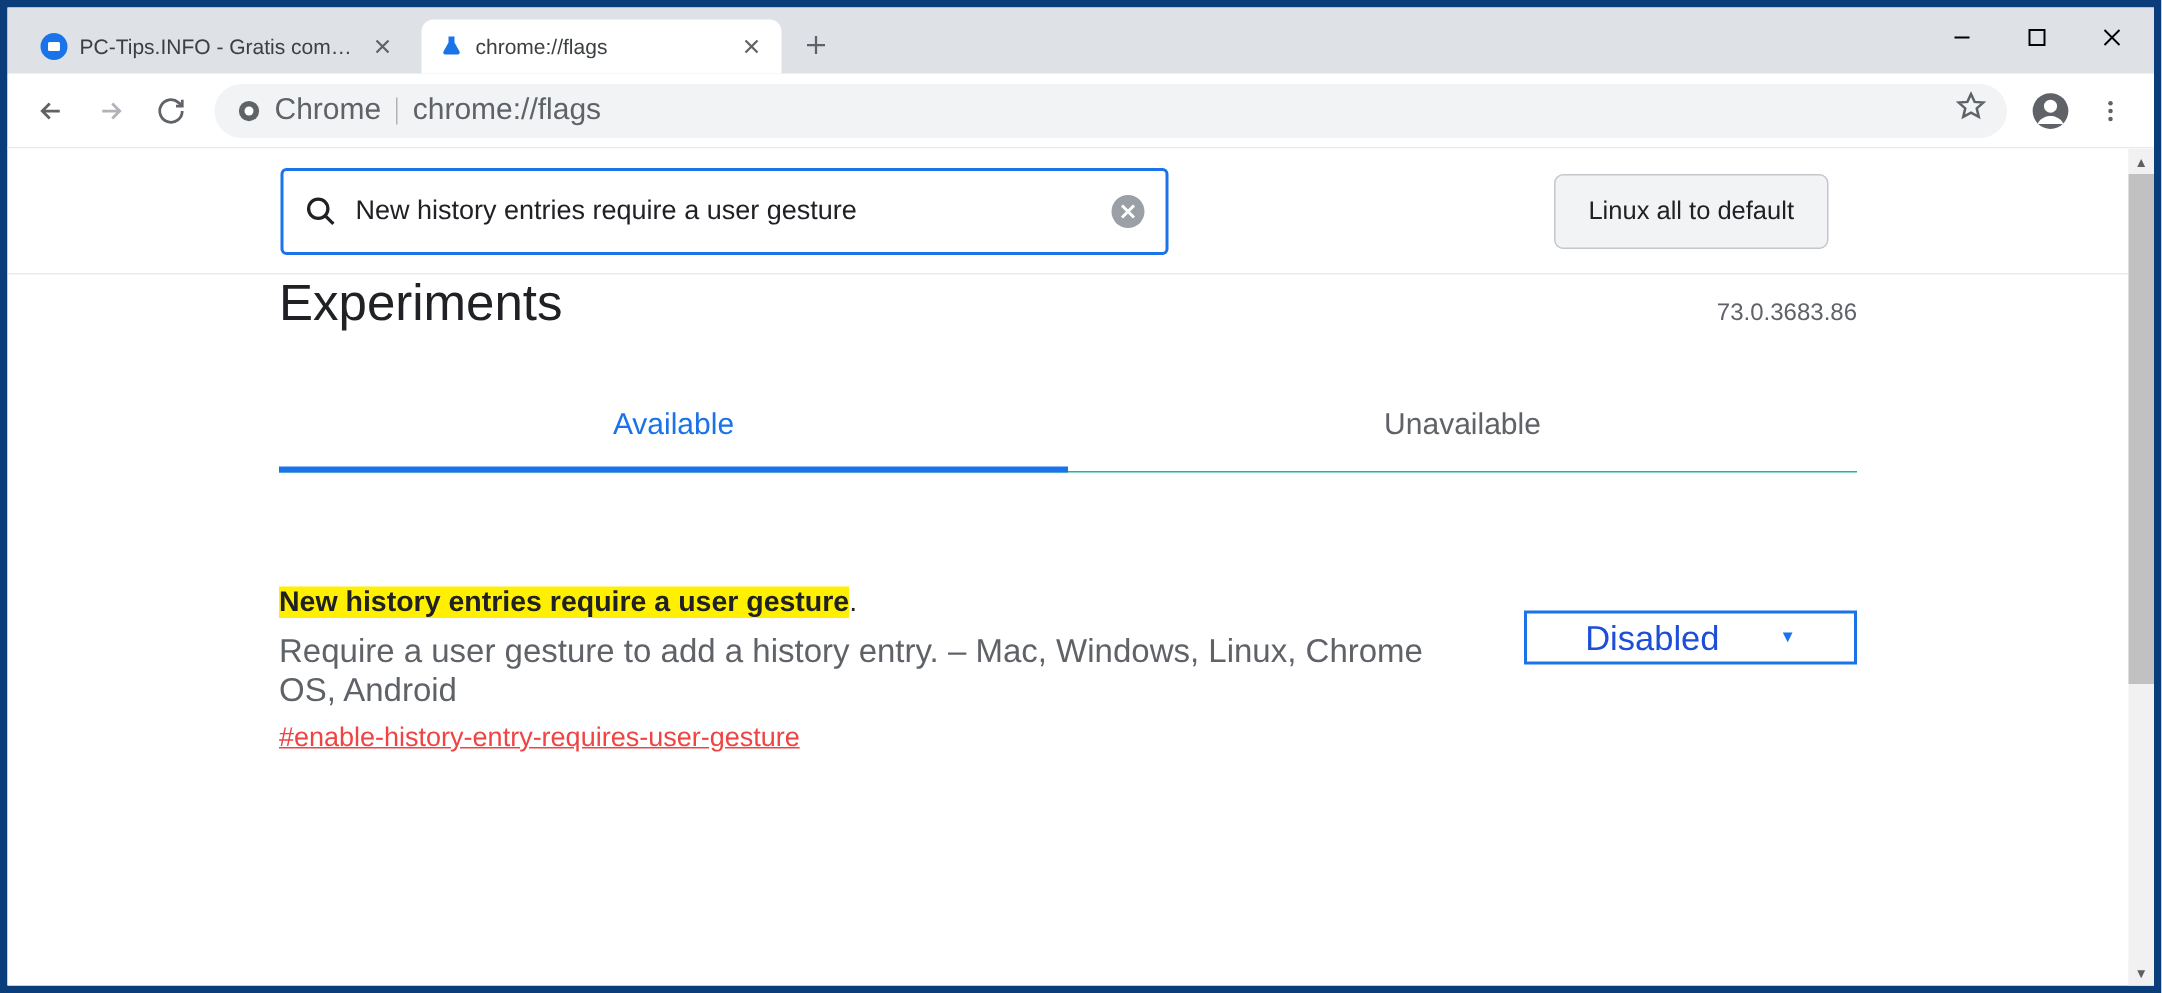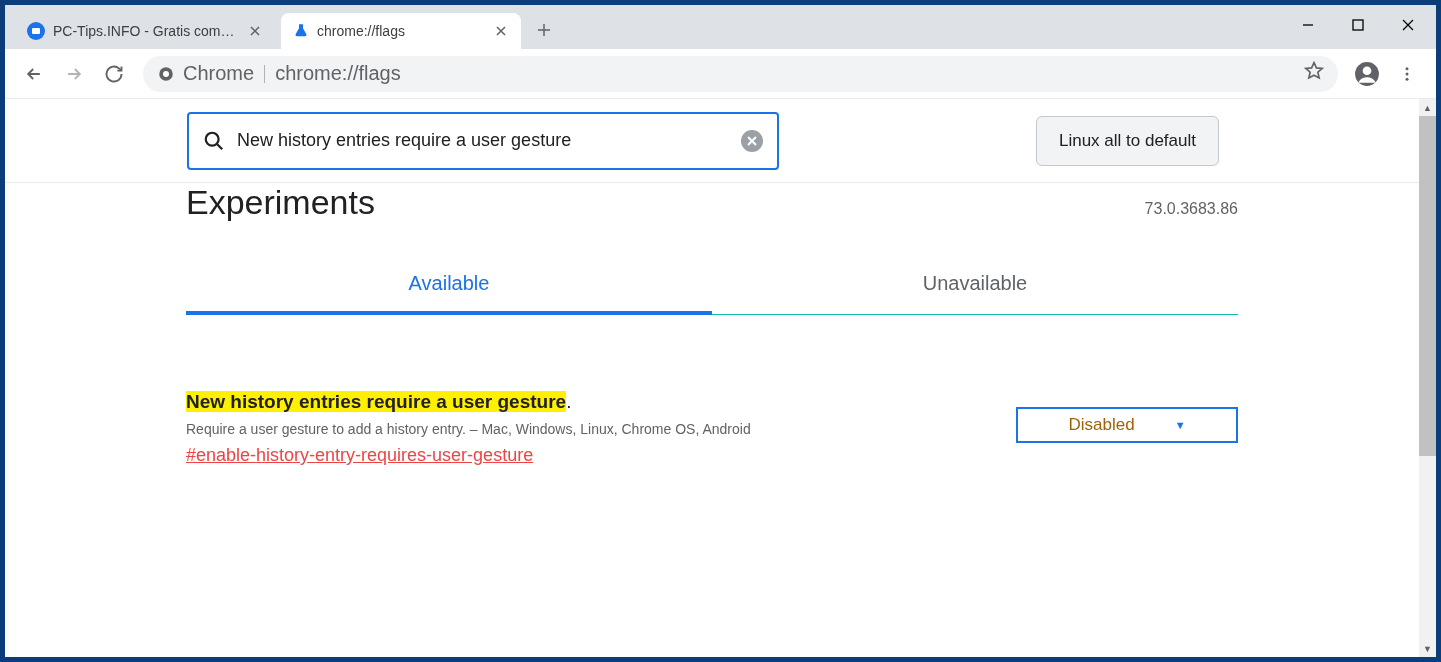--- a/index.html
+++ b/index.html
@@ -58,24 +58,24 @@
 
 .exp-tabs { display:flex; margin-top:50px; border-bottom:1px solid #14b8a6; }
 .exp-tab { flex:1; text-align:center; font-size:20px; padding:0 0 16px 0; color:#5f6368; cursor:pointer; }
 .exp-tab.active { color:#1a73e8; border-bottom:4px solid #1a73e8; margin-bottom:-1px; }
 
 
 .flag { margin-top:76px; display:flex; justify-content:space-between; gap:40px; }
 .flag-info { flex:1; }
 .flag-title { font-size:19px; color:#202124; }
 .flag-title .hl { background:#ffef00; font-weight:700; }
-.flag-desc { margin-top:8px; font-size:14px; color:#5f6368; }
+.flag-desc { margin-top:8px; font-size:22px; color:#5f6368; }
 .flag-anchor { margin-top:8px; font-size:18px; color:#ef4444; text-decoration:underline; display:inline-block; cursor:pointer; }
 .flag-select { width:222px; height:36px; border:2px solid #1a73e8; background:#fff; display:flex; align-items:center; justify-content:center; gap:40px; cursor:pointer; margin-top:16px; }
-.flag-select span { color:#a16207; font-size:17px; }
+.flag-select span { color:#1d4ed8; font-size:23px; }
 .flag-select .caret { color:#1a73e8; font-size:11px; }
 </style>
 </head>
 <body>
 
 <div class="window">
 
   <div class="tabbar">
     <div class="tab inactive">
       <span class="favicon-pc"></span>

